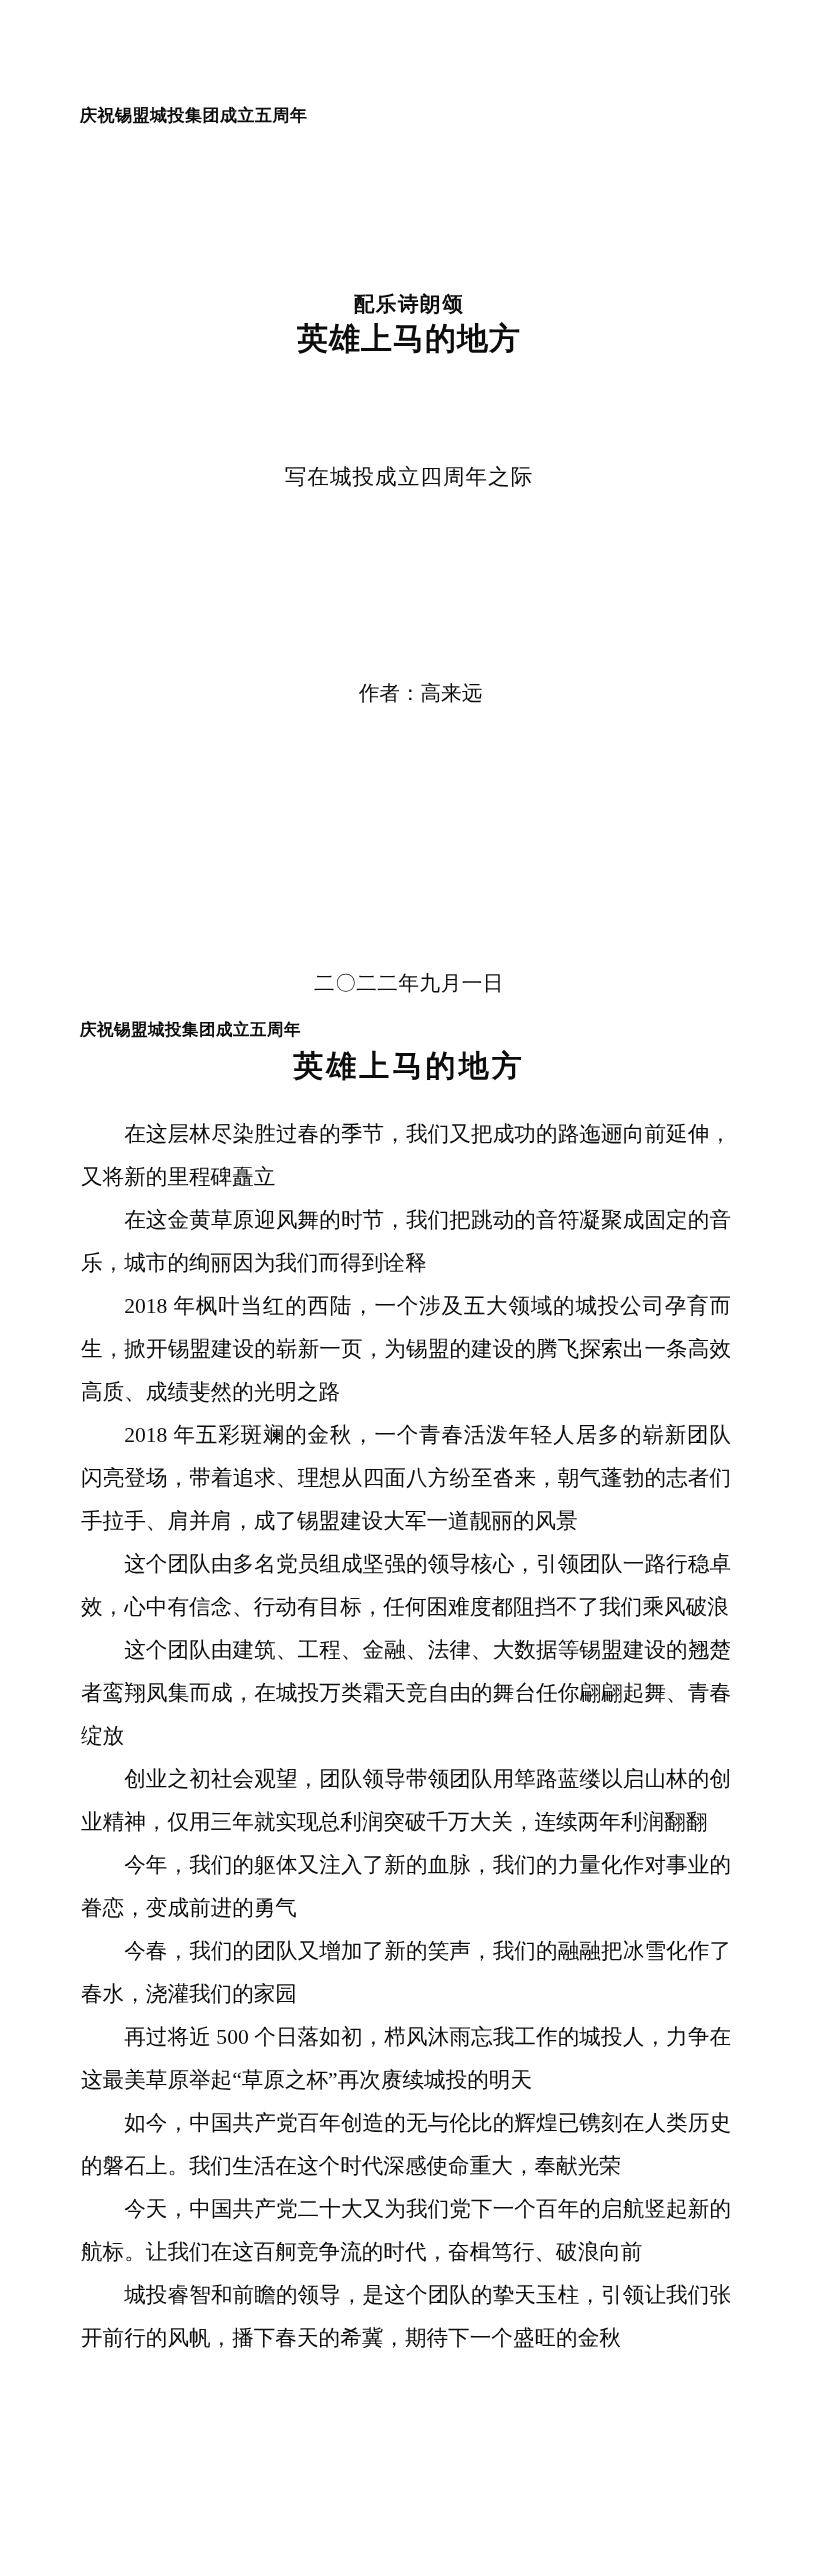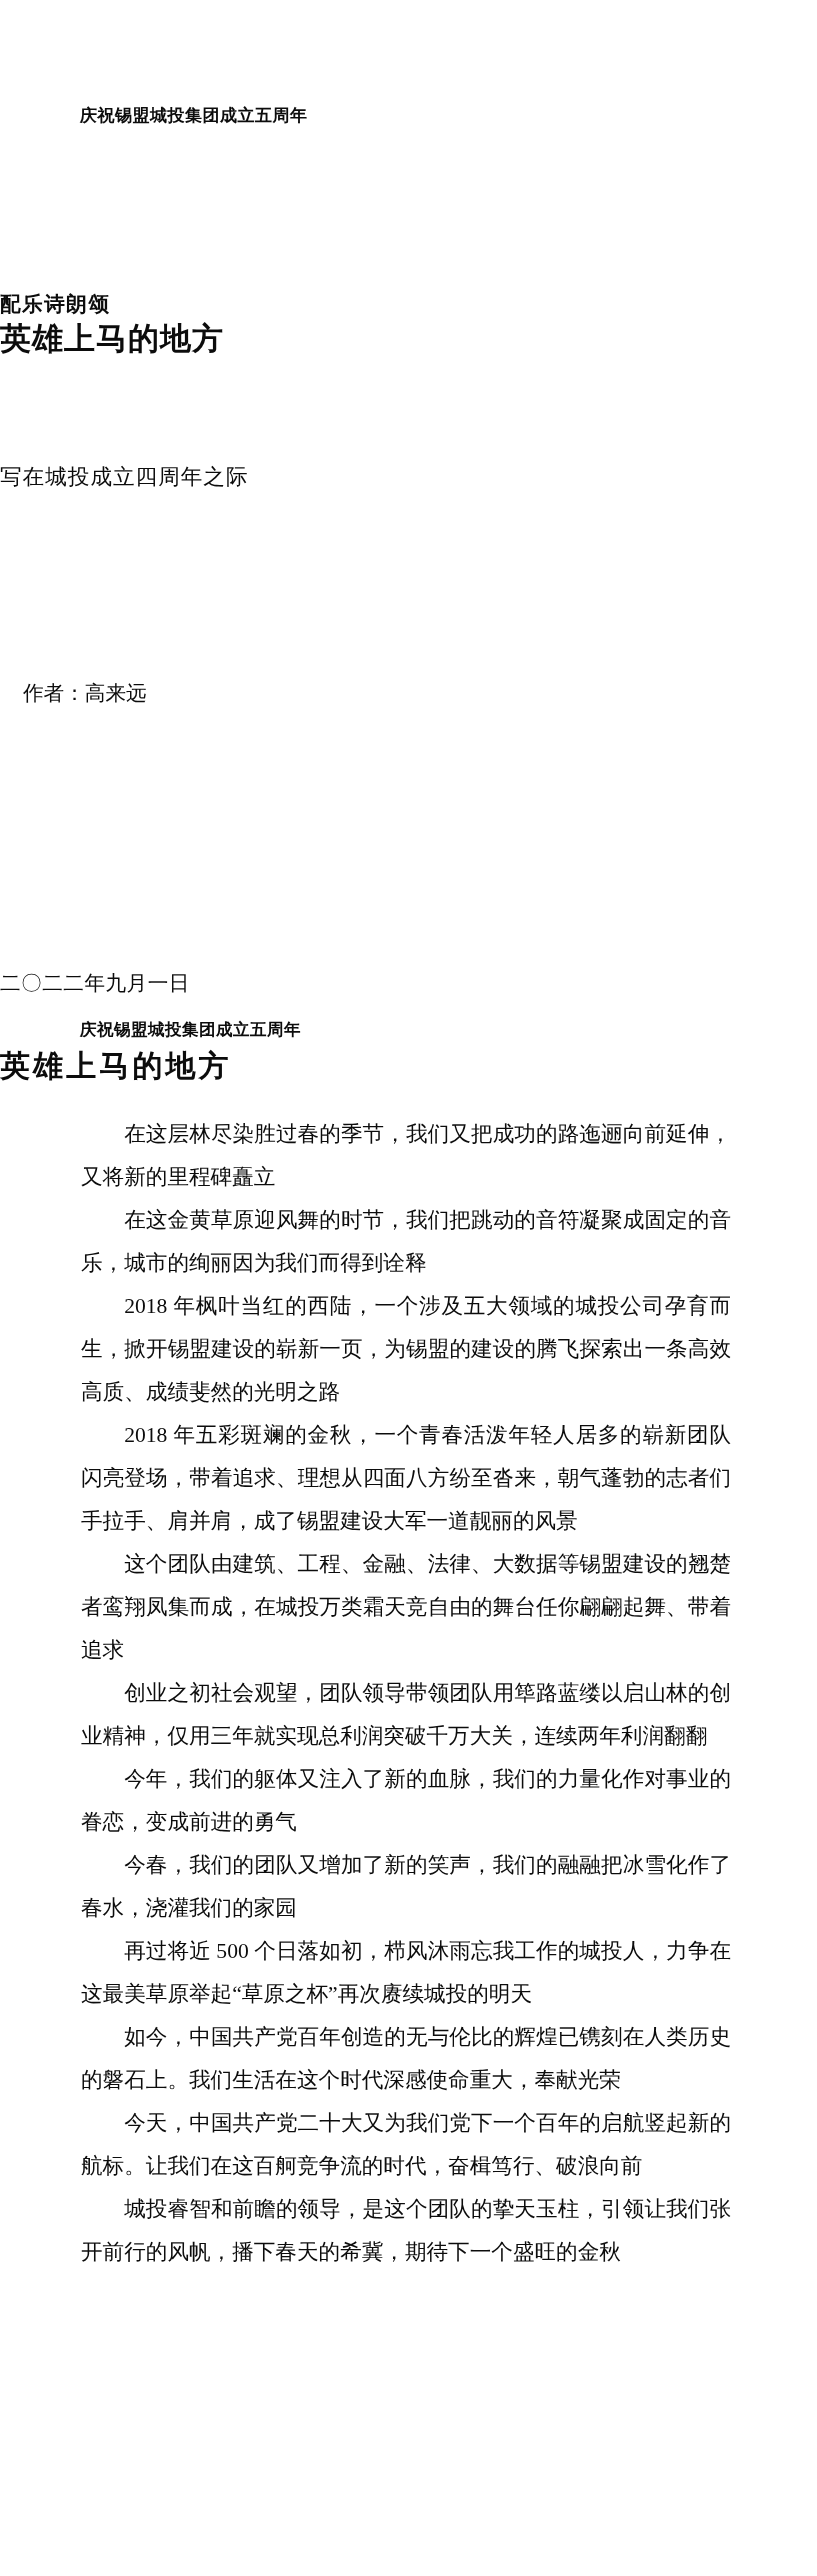--- a/index.html
+++ b/index.html
@@ -10,21 +10,21 @@
   .page {
     position: relative;
     width: 818px;
     height: 3552px;
     background: #ffffff;
     color: #0c0c0c;
     font-family: "Liberation Serif", "DejaVu Serif", serif;
     overflow: hidden;
   }
   .abs { position: absolute; }
-  .centered { left: 0; right: 0; text-align: left; }
+  .centered { left: 0; right: 0; text-align: center; }
 
   
   .corner-header {
     left: 80px;
     top: 104px;
     font-size: 17px;
     font-weight: 700;
     letter-spacing: 0.5px;
     font-family: "Liberation Serif", "DejaVu Serif", serif;
   }
@@ -98,21 +98,22 @@
   <div class="abs centered date-line-cn">二〇二二年九月一日</div>
 
   <div class="abs corner-header-2">庆祝锡盟城投集团成立五周年</div>
   <div class="abs centered main-title-p2">英雄上马的地方</div>
 
   <div class="abs poem-body">
       <p>在这层林尽染胜过春的季节，我们又把成功的路迤逦向前延伸，又将新的里程碑矗立</p>
       <p>在这金黄草原迎风舞的时节，我们把跳动的音符凝聚成固定的音乐，城市的绚丽因为我们而得到诠释</p>
       <p>2018 年枫叶当红的西陆，一个涉及五大领域的城投公司孕育而生，掀开锡盟建设的崭新一页，为锡盟的建设的腾飞探索出一条高效高质、成绩斐然的光明之路</p>
       <p>2018 年五彩斑斓的金秋，一个青春活泼年轻人居多的崭新团队闪亮登场，带着追求、理想从四面八方纷至沓来，朝气蓬勃的志者们手拉手、肩并肩，成了锡盟建设大军一道靓丽的风景</p>
-      <p>这个团队由建筑、工程、金融、法律、大数据等锡盟建设的翘楚者鸾翔凤集而成，在城投万类霜天竞自由的舞台任你翩翩起舞、带着追求</p>
+      <p>这个团队由多名党员组成坚强的领导核心，引领团队一路行稳卓效，心中有信念、行动有目标，任何困难度都阻挡不了我们乘风破浪</p>
+      <p>这个团队由建筑、工程、金融、法律、大数据等锡盟建设的翘楚者鸾翔凤集而成，在城投万类霜天竞自由的舞台任你翩翩起舞、青春绽放</p>
       <p>创业之初社会观望，团队领导带领团队用筚路蓝缕以启山林的创业精神，仅用三年就实现总利润突破千万大关，连续两年利润翻翻</p>
       <p>今年，我们的躯体又注入了新的血脉，我们的力量化作对事业的眷恋，变成前进的勇气</p>
       <p>今春，我们的团队又增加了新的笑声，我们的融融把冰雪化作了春水，浇灌我们的家园</p>
       <p>再过将近 500 个日落如初，栉风沐雨忘我工作的城投人，力争在这最美草原举起“草原之杯”再次赓续城投的明天</p>
       <p>如今，中国共产党百年创造的无与伦比的辉煌已镌刻在人类历史的磐石上。我们生活在这个时代深感使命重大，奉献光荣</p>
       <p>今天，中国共产党二十大又为我们党下一个百年的启航竖起新的航标。让我们在这百舸竞争流的时代，奋楫笃行、破浪向前</p>
       <p>城投睿智和前瞻的领导，是这个团队的挚天玉柱，引领让我们张开前行的风帆，播下春天的希冀，期待下一个盛旺的金秋</p>
     </div>
 
 </div>

